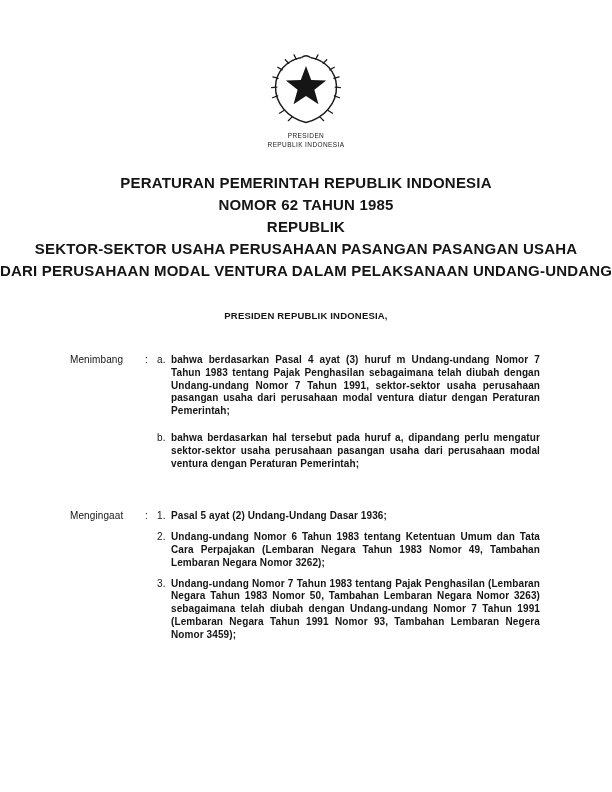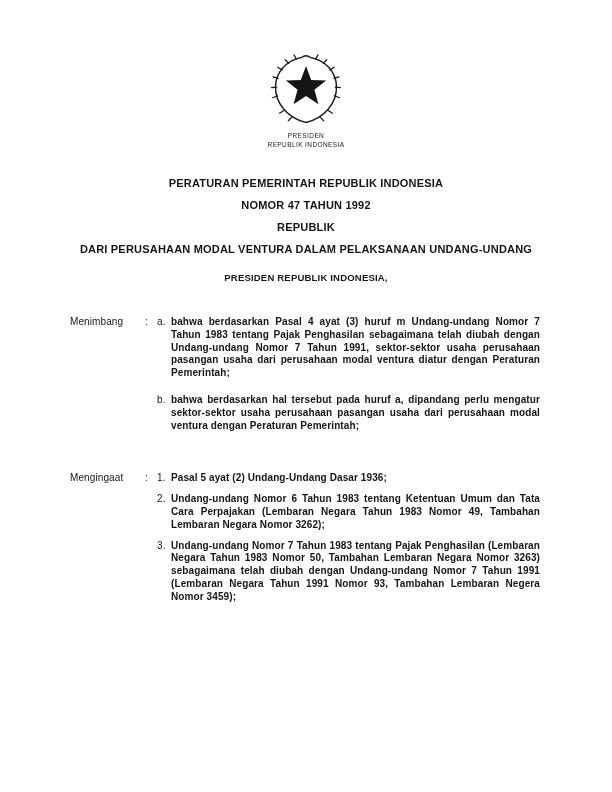--- a/index.html
+++ b/index.html
@@ -31,29 +31,29 @@
     margin-top: 5px;
     font-size: 6.5px;
     line-height: 9px;
     letter-spacing: 0.4px;
     color: #222222;
   }
   .title-block {
     margin-top: 23px;
     text-align: center;
     font-weight: bold;
-    font-size: 11px;
+    font-size: 15px;
     letter-spacing: 0.2px;
   }
   .title-line {
     line-height: 22px;
     white-space: nowrap;
   }
   .salutation {
-    margin-top: 12px;
+    margin-top: 28px;
     text-align: center;
     font-weight: bold;
     font-size: 9.5px;
     letter-spacing: 0.2px;
   }
   .clauses {
     margin: 30px 72px 0 70px;
     font-size: 10px;
     line-height: 12.8px;
     letter-spacing: 0.1px;
@@ -129,22 +129,23 @@
       </svg>
     </div>
     <div class="letterhead-text">
       <div>PRESIDEN</div>
       <div>REPUBLIK INDONESIA</div>
     </div>
   </div>
 
   <div class="title-block">
     <div class="title-line">PERATURAN PEMERINTAH REPUBLIK INDONESIA</div>
-    <div class="title-line">NOMOR 47 TAHUN 1992</div>
+    <div class="title-line">NOMOR 62 TAHUN 1985</div>
     <div class="title-line">REPUBLIK</div>
+    <div class="title-line">SEKTOR-SEKTOR USAHA PERUSAHAAN PASANGAN PASANGAN USAHA</div>
     <div class="title-line">DARI PERUSAHAAN MODAL VENTURA DALAM PELAKSANAAN UNDANG-UNDANG</div>
   </div>
 
   <div class="salutation">PRESIDEN REPUBLIK INDONESIA,</div>
 
   <div class="clauses">
 
     <div class="clause-row">
       <div class="clause-label">Menimbang</div>
       <div class="clause-colon">:</div>

